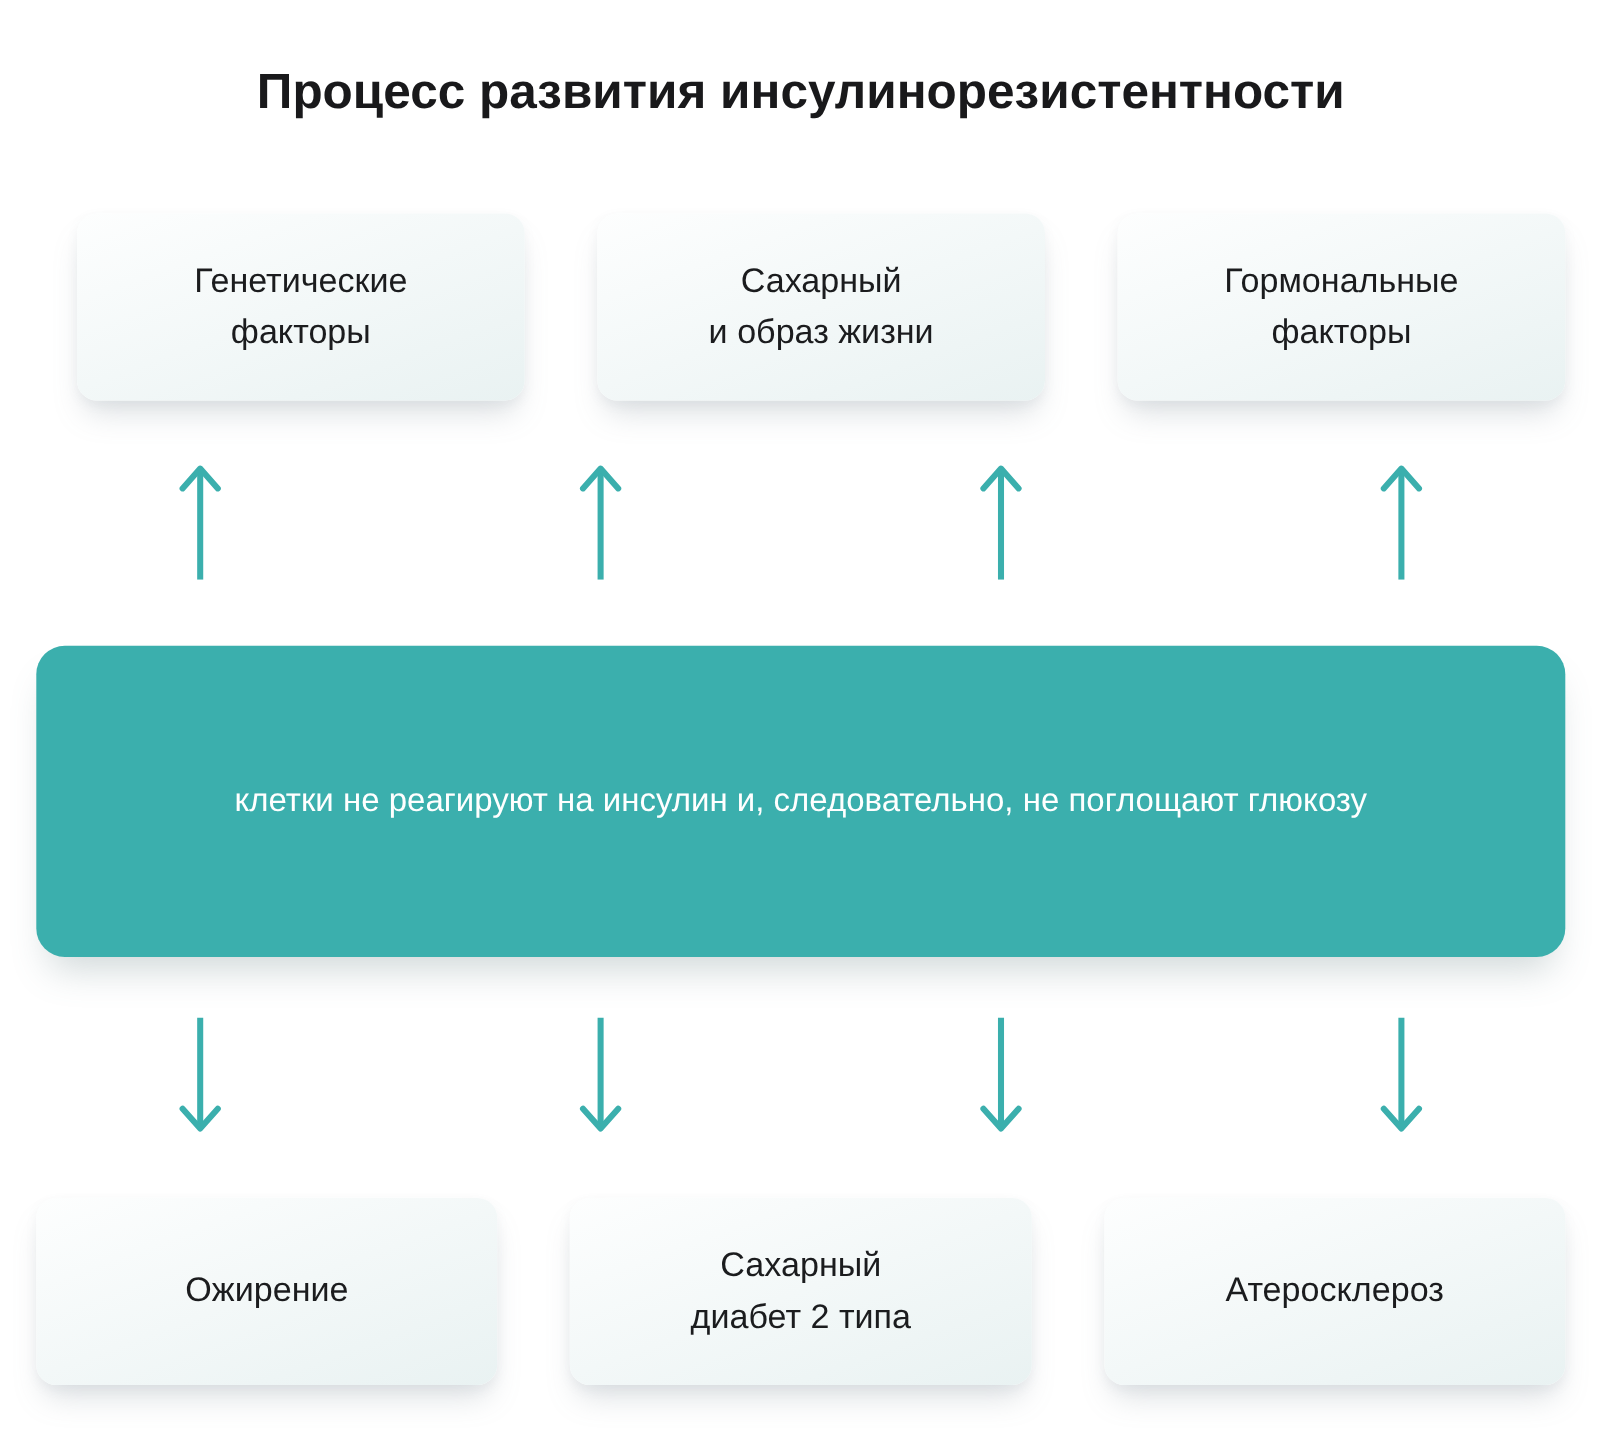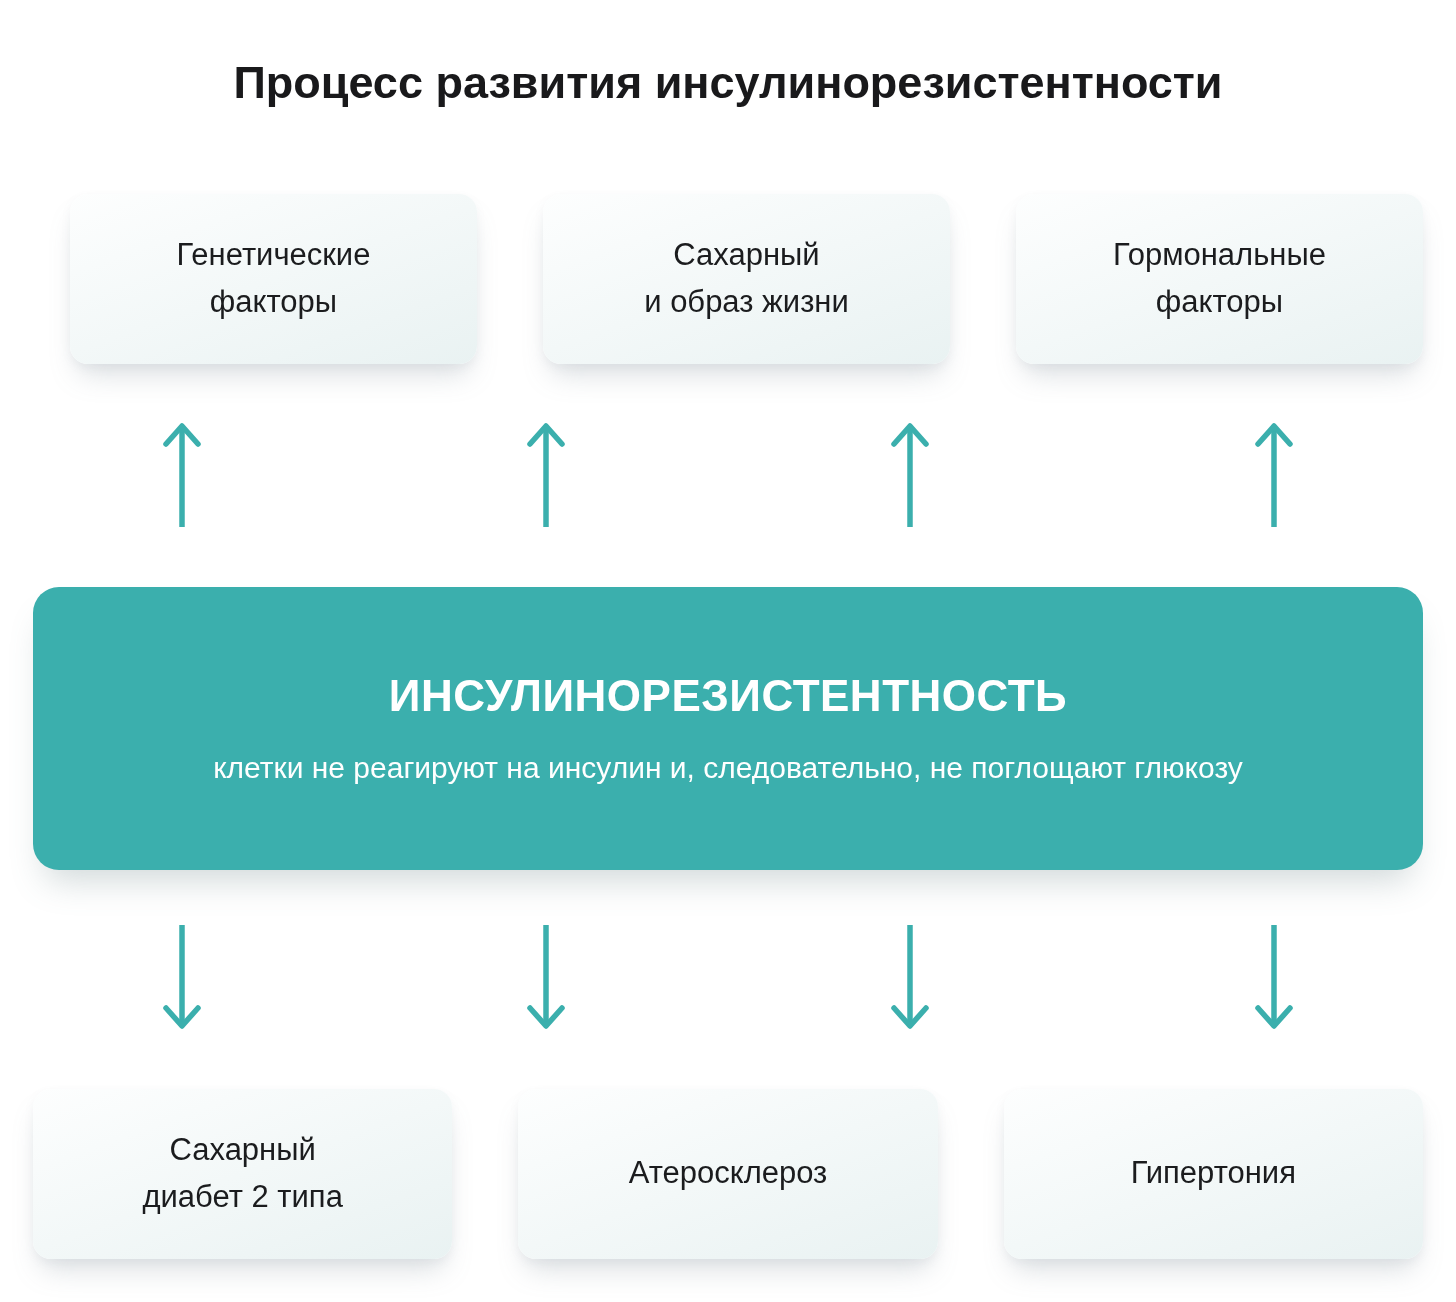--- a/index.html
+++ b/index.html
@@ -125,21 +125,20 @@
     </div>
     <div class="arrow-cell">
       <svg width="44" height="108" viewBox="0 0 44 108" fill="none">
         <line x1="22" y1="8" x2="22" y2="108" stroke="#3BAFAD" stroke-width="5.5"></line>
         <polyline points="6 25, 22 7, 38 25" fill="none" stroke="#3BAFAD" stroke-width="5.5" stroke-linecap="round" stroke-linejoin="round"></polyline>
       </svg>
     </div>
   </div>
 
   <section class="central-banner">
-    <div class="central-title">ИНСУЛИНОРЕЗИСТЕНТНОСТЬ</div>
     <div class="central-subtitle">клетки не реагируют на инсулин и, следовательно, не поглощают глюкозу</div>
   </section>
 
   <div class="row arrows-row">
     <div class="arrow-cell">
       <svg width="44" height="108" viewBox="0 0 44 108" fill="none">
         <line x1="22" y1="0" x2="22" y2="100" stroke="#3BAFAD" stroke-width="5.5"></line>
         <polyline points="6 83, 22 101, 38 83" fill="none" stroke="#3BAFAD" stroke-width="5.5" stroke-linecap="round" stroke-linejoin="round"></polyline>
       </svg>
     </div>
@@ -158,24 +157,24 @@
     <div class="arrow-cell">
       <svg width="44" height="108" viewBox="0 0 44 108" fill="none">
         <line x1="22" y1="0" x2="22" y2="100" stroke="#3BAFAD" stroke-width="5.5"></line>
         <polyline points="6 83, 22 101, 38 83" fill="none" stroke="#3BAFAD" stroke-width="5.5" stroke-linecap="round" stroke-linejoin="round"></polyline>
       </svg>
     </div>
   </div>
 
   <div class="row cards-row-bottom">
     <div class="card">
+      <span class="card-label">Ожирение</span>
+    </div>
+    <div class="card">
       <span class="card-label">Сахарный
 диабет 2 типа</span>
     </div>
     <div class="card">
       <span class="card-label">Атеросклероз</span>
     </div>
-    <div class="card">
-      <span class="card-label">Гипертония</span>
-    </div>
   </div>
 
 </div>
 
 </body></html>

